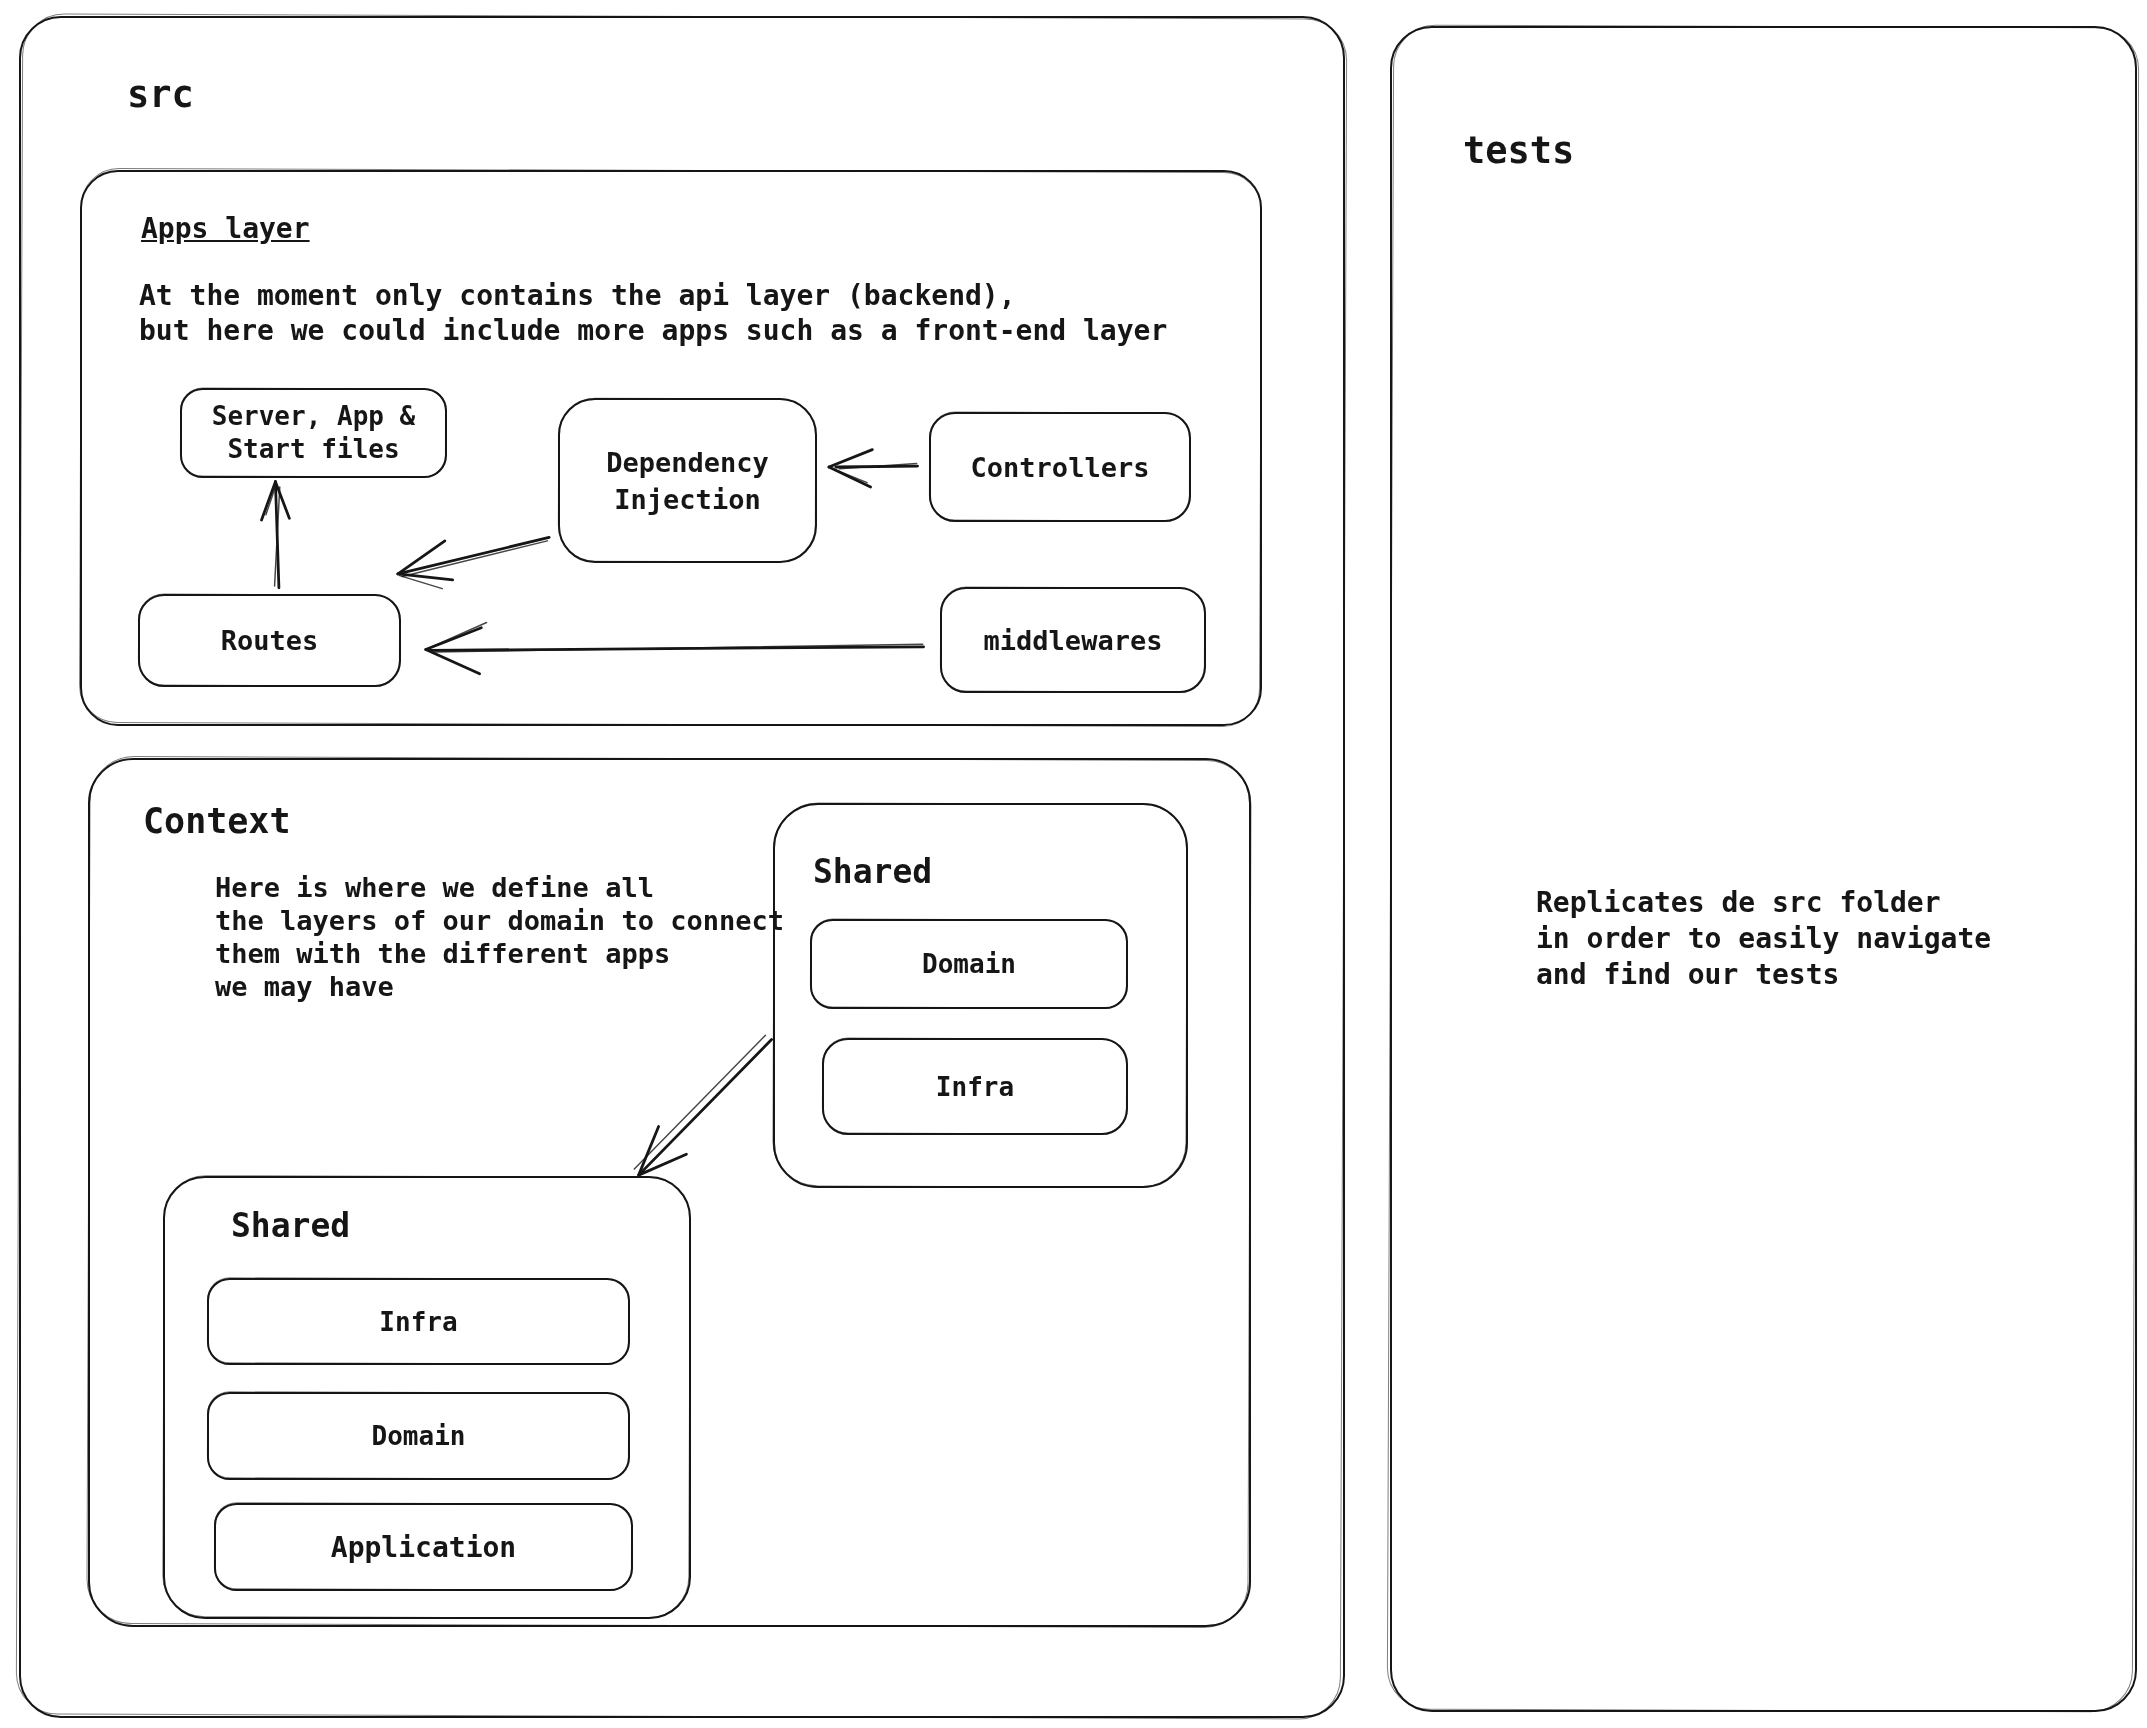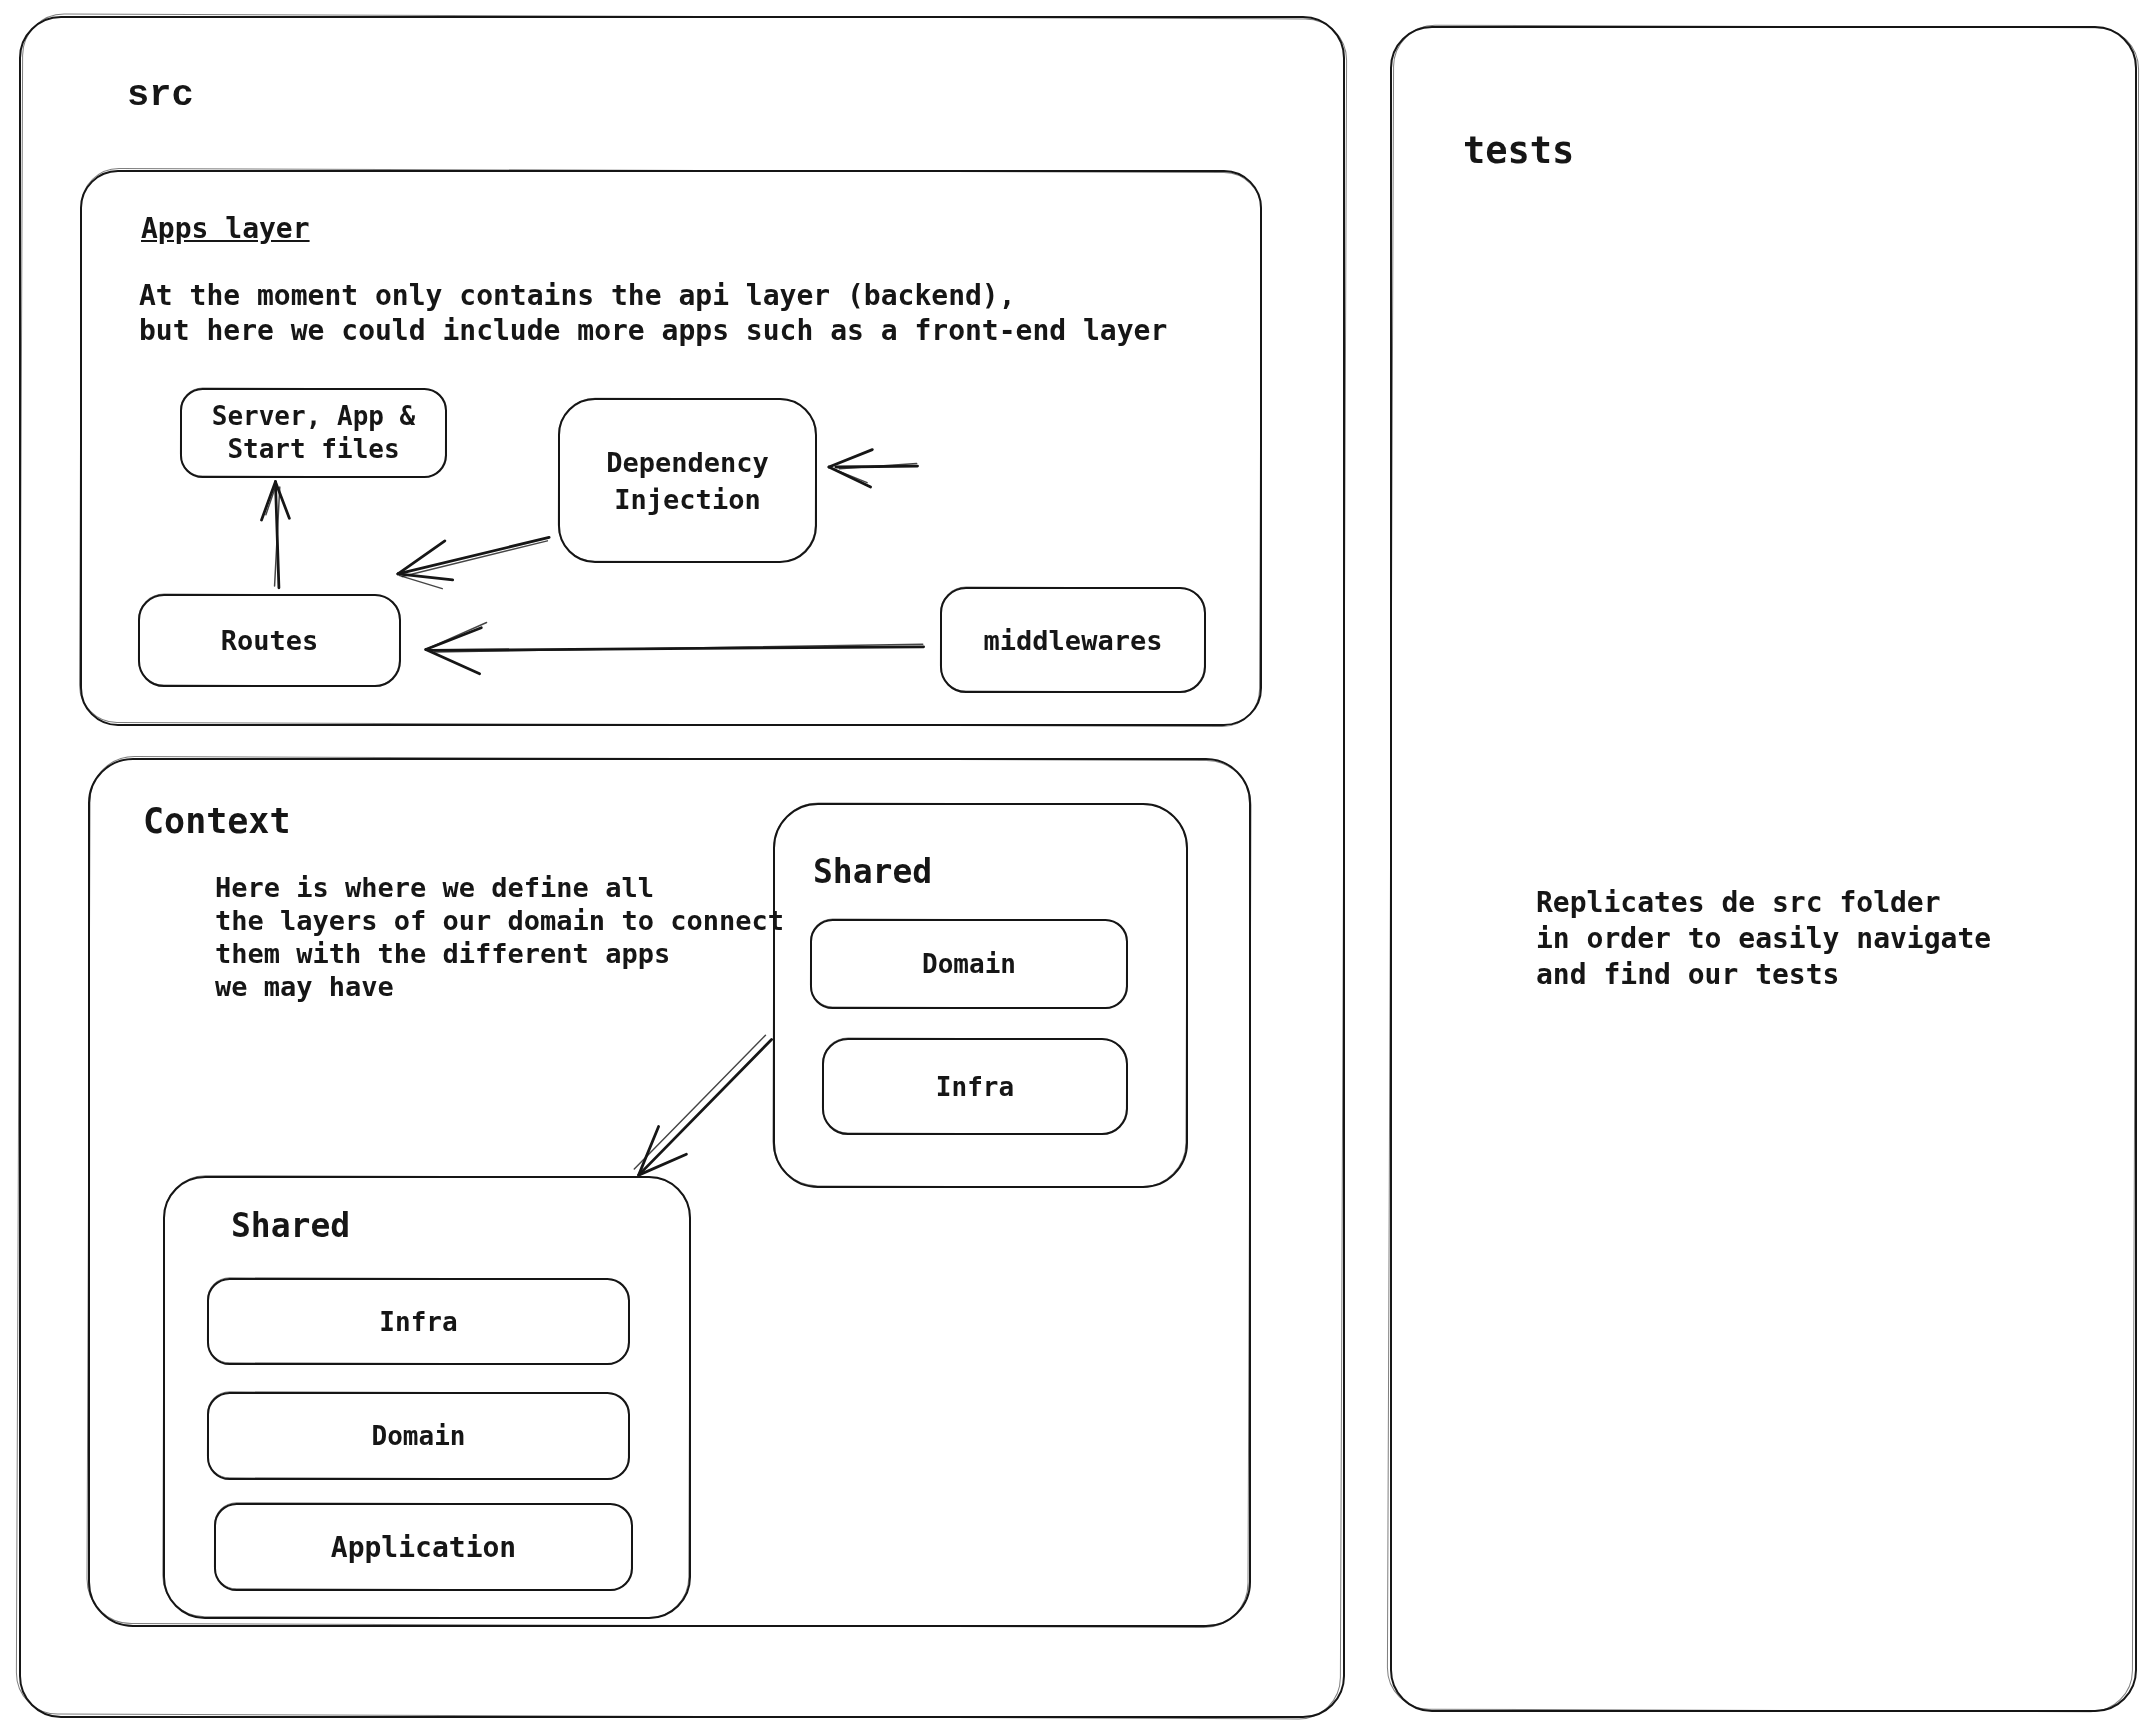--- a/index.html
+++ b/index.html
@@ -49,37 +49,40 @@
   svg.arrows path{fill:none;stroke:var(--stroke,#151515);stroke-linecap:round;stroke-linejoin:round;}
   svg.arrows path.main{stroke-width:3.2;}
   svg.arrows path.dup{stroke-width:1.7;opacity:.8;}
 </style>
 </head>
 <body>
 
 <div class="canvas">
 
   <div class="box" style="left:19px;top:15.6px;width:1326px;height:1702px;border-radius:42px;"></div>
-  <div class="title" style="left:127px;top:73px;font-size:37px;font-family:Liberation Mono, monospace;">src</div>
+  <div class="title" style="left:127px;top:73px;font-size:37px;">src</div>
 
   <div class="box" style="left:80px;top:170px;width:1182px;height:556px;border-radius:38px;"></div>
   <div class="title" style="left:141px;top:212px;font-size:28px;text-decoration:underline;">Apps layer</div>
   <div class="para" style="left:139px;top:278px;font-size:28px;line-height:35px;">At the moment only contains the api layer (backend),
 but here we could include more apps such as a front-end layer</div>
 
   <div class="box" style="left:137px;top:388px;width:267px;height:90px;border-radius:22.6px;margin-left:43px;">
     <div class="lbl" style="font-size:26px;line-height:33px;">Server, App &amp;
 Start files</div>
   </div>
 
   <div class="box" style="left:558px;top:398px;width:259px;height:165px;border-radius:37px;text-decoration:underline;">
     <div class="lbl" style="font-size:27px;line-height:37px;">Dependency
 Injection</div>
   </div>
 
+  <div class="box" style="left:929px;top:412px;width:262px;height:110px;border-radius:26px;">
+    <div class="lbl" style="font-size:27px;">Controllers</div>
+  </div>
 
   <div class="box" style="left:138px;top:594px;width:263px;height:93px;border-radius:26px;">
     <div class="lbl" style="font-size:27px;">Routes</div>
   </div>
 
   <div class="box" style="left:940px;top:587px;width:266px;height:106px;border-radius:26px;">
     <div class="lbl" style="font-size:27px;">middlewares</div>
   </div>
 
   <div class="box" style="left:88px;top:758px;width:1163px;height:869px;border-radius:45px;"></div>

